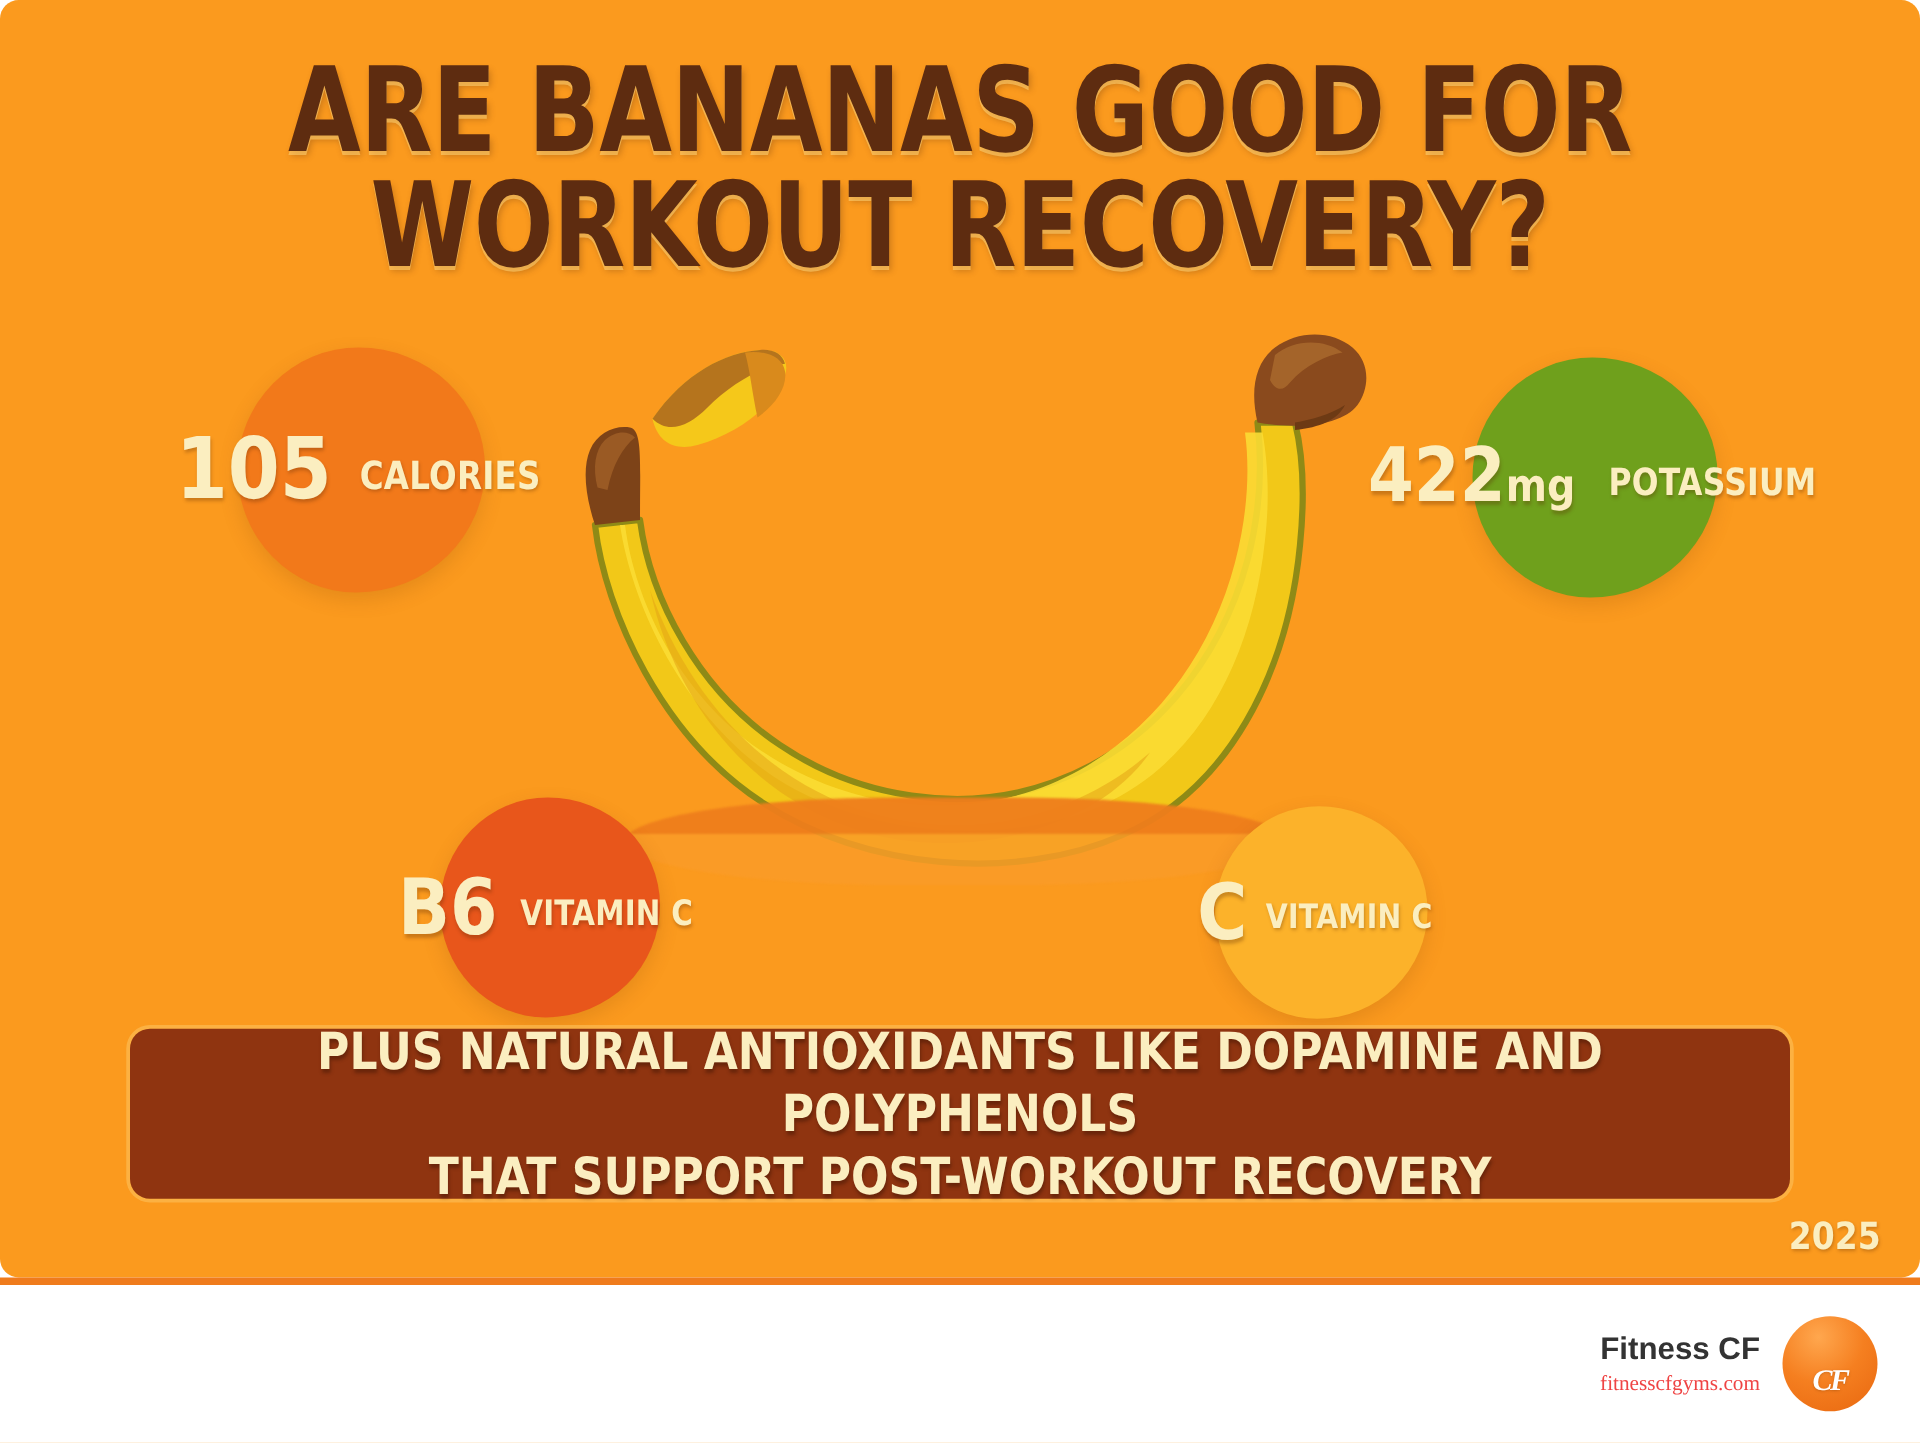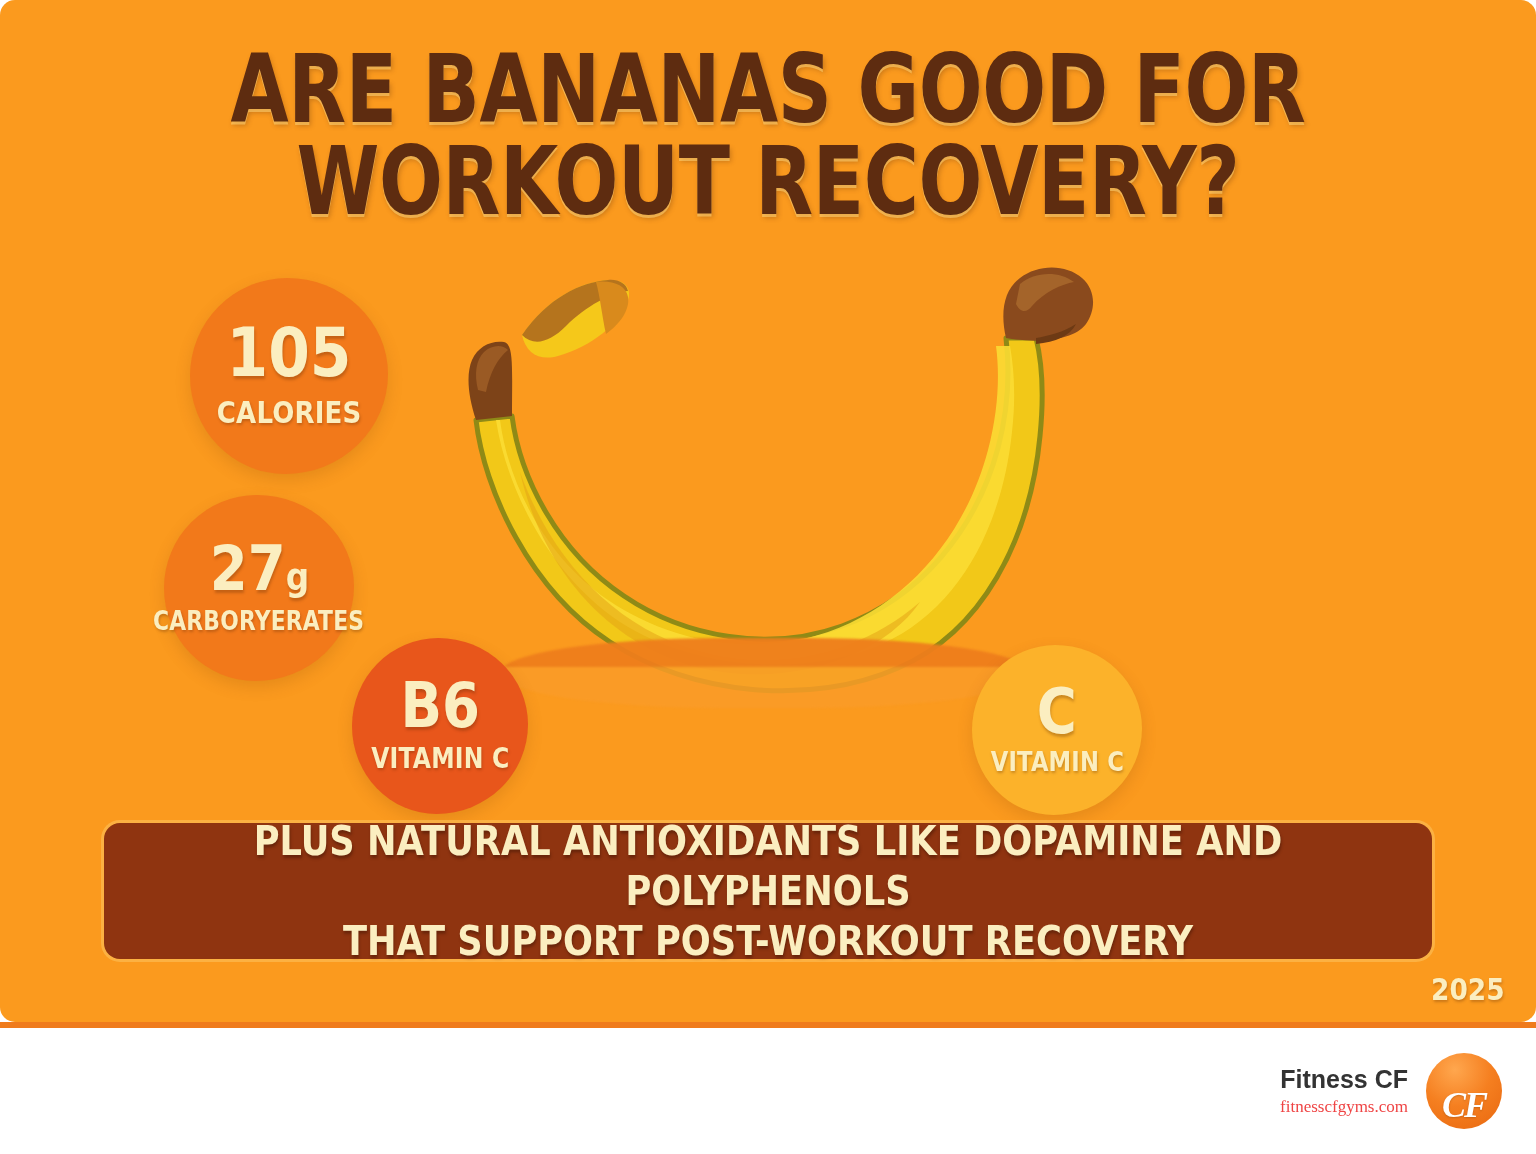--- a/index.html
+++ b/index.html
@@ -73,21 +73,21 @@
         rgba(250,155,40,0.85) 42%,
         rgba(250,155,40,0.85) 100%);
     border-radius: 50% / 60%;
     filter: blur(1px);
   }
 
   
   .badge {
     position: absolute;
     display: flex;
-    flex-direction: column;
+    flex-direction: row;
     align-items: center;
     justify-content: center;
     color: #fbeec0;
     text-align: center;
     border-radius: 49% 51% 52% 48% / 50% 49% 51% 50%;
     box-shadow: 0 6px 16px rgba(120, 55, 5, 0.16);
   }
   .badge .val {
     font-family: "DejaVu Sans", sans-serif;
     font-weight: bold;
@@ -201,21 +201,21 @@
     border-radius: 50%;
     background: radial-gradient(circle at 38% 22%, #ffa74e 0%, #f57f20 48%, #e8670f 100%);
     display: flex;
     align-items: center;
     justify-content: center;
   }
   .cf-logo span {
     font-family: "Liberation Serif", serif;
     font-style: italic;
     font-weight: bold;
-    font-size: 36px;
+    font-size: 24px;
     color: #ffffff;
     letter-spacing: -2px;
     text-shadow: 0 1px 2px rgba(120, 60, 10, 0.35);
     margin-top: 28px;
   }
 </style>
 </head>
 <body>
 
 <div id="poster">
@@ -274,30 +274,30 @@
           <path d="M656 98 C668 96 684 92 696 84 C690 96 676 102 656 104 Z" fill="#6d3a14"></path>
         </g>
       </svg>
     </div>
 
     <div class="badge" id="badge-calories">
       <div class="val"><span>105</span><span class="unit"></span></div>
       <div class="lbl">CALORIES</div>
     </div>
 
-    <div class="badge" id="badge-carbs">
-      <div class="val"><span>27</span><span class="unit">g</span></div>
-      <div class="lbl">CARBORYERATES</div>
-    </div>
 
     <div class="badge" id="badge-b6">
       <div class="val"><span>B6</span><span class="unit"></span></div>
       <div class="lbl">VITAMIN C</div>
     </div>
 
+    <div class="badge" id="badge-potassium">
+      <div class="val"><span>422</span><span class="unit">mg</span></div>
+      <div class="lbl">POTASSIUM</div>
+    </div>
 
 
     <div class="badge" id="badge-vitaminc">
       <div class="val"><span>C</span><span class="unit"></span></div>
       <div class="lbl">VITAMIN C</div>
     </div>
 
     <div class="banner">
       <div class="banner-text">PLUS NATURAL ANTIOXIDANTS LIKE DOPAMINE AND POLYPHENOLS
 THAT SUPPORT POST-WORKOUT RECOVERY</div>

